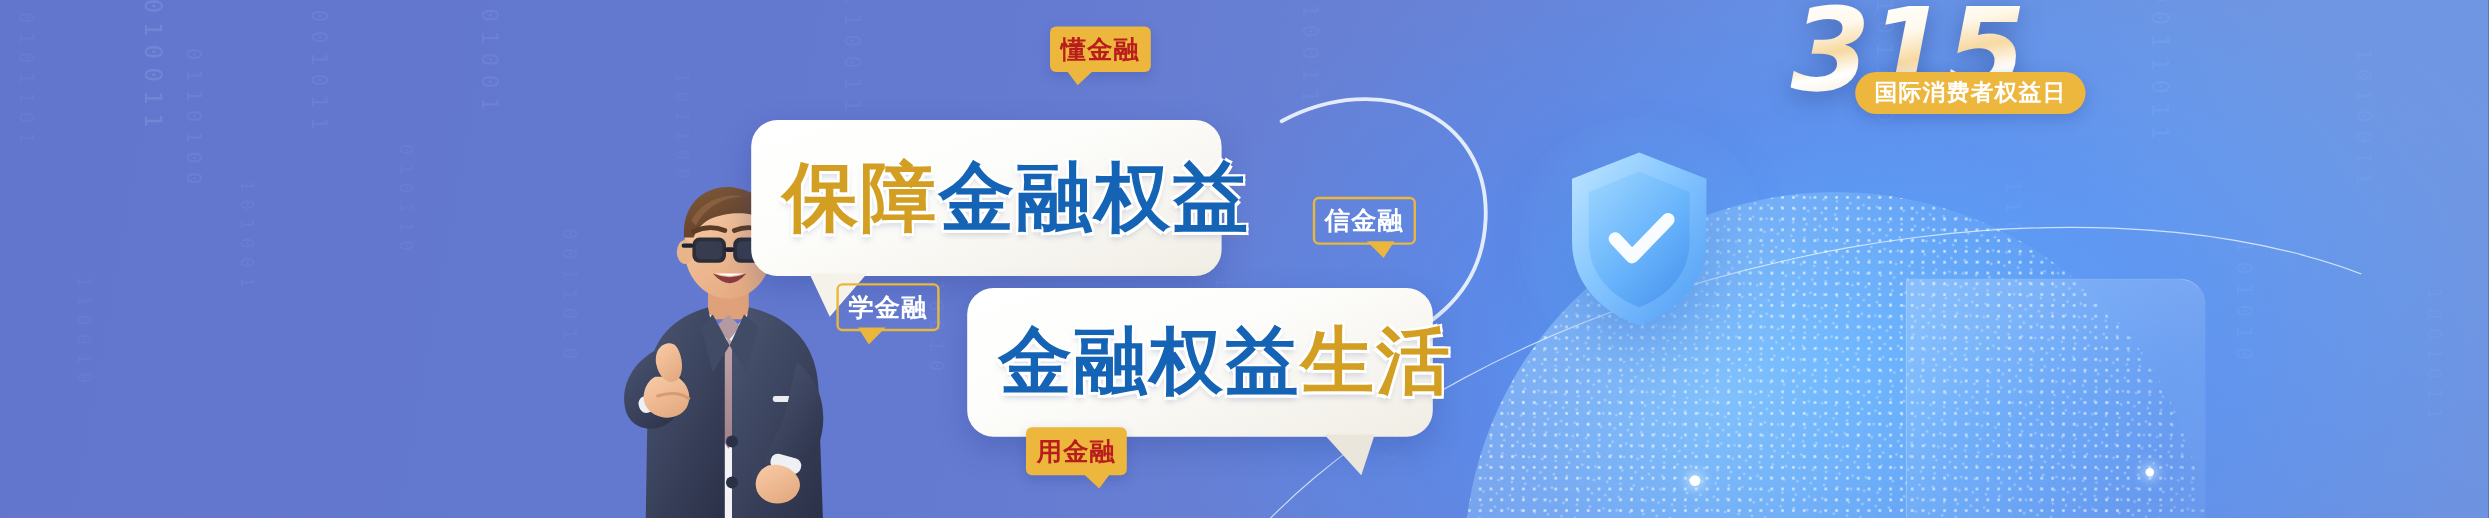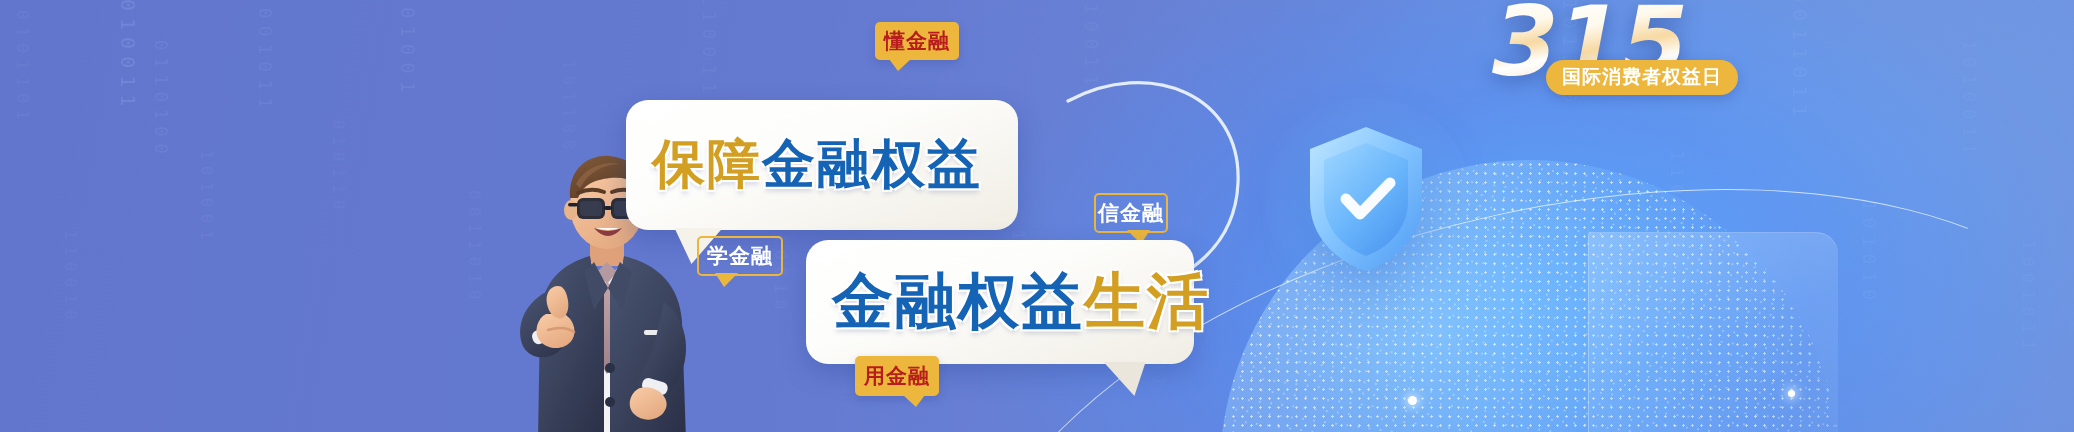--- a/index.html
+++ b/index.html
@@ -90,21 +90,21 @@
     display:flex;align-items:center;height:100%;
     padding:0 26px;
     font-family:"DejaVu Sans","Liberation Sans",sans-serif;
     font-weight:bold;
     letter-spacing:2px;
     white-space:nowrap;
   }
   .t-gold{color:#d39f23;}
   .t-blue{color:#1463b4;}
   .title-1{left:626px;top:100px;width:392px;height:130px;}
-  .title-1 .title-text{font-size:53px;
+  .title-1 .title-text{font-size:63px;
     text-shadow:2px 2px 0 #fff,-2px 2px 0 #fff,2px -2px 0 #fff,-2px -2px 0 #fff,0 4px 5px rgba(120,130,170,0.35);}
   .title-1 .tail{left:46px;bottom:-34px;
     border-left:22px solid transparent;border-right:26px solid transparent;border-top:36px solid #f5f2ea;
     transform:skewX(-8deg);}
   .title-2{left:806px;top:240px;width:388px;height:124px;}
   .title-2 .title-text{font-size:61px;
     text-shadow:2px 2px 0 #fff,-2px 2px 0 #fff,2px -2px 0 #fff,-2px -2px 0 #fff,0 4px 5px rgba(120,130,170,0.35);}
   .title-2 .tail{right:46px;bottom:-32px;
     border-left:26px solid transparent;border-right:16px solid transparent;border-top:34px solid #eae6dc;
     transform:skewX(8deg);}
@@ -120,21 +120,21 @@
     border-radius:5px;
     white-space:nowrap;
   }
   .tag-filled{background:#ecb73c;color:#b91c1c;box-shadow:0 4px 10px rgba(40,60,140,0.22);}
   .tag-outline{background:transparent;color:#ffffff;border:2px solid #eab63c;}
   .tag-tail{position:absolute;width:0;height:0;}
   .tag-1{left:875px;top:22px;width:84px;height:38px;}
   .tag-1 .tag-tail{left:14px;bottom:-11px;border-left:9px solid transparent;border-right:13px solid transparent;border-top:12px solid #ecb73c;}
   .tag-2{left:697px;top:236px;width:86px;height:40px;}
   .tag-2 .tag-tail{left:16px;bottom:-13px;border-left:9px solid transparent;border-right:14px solid transparent;border-top:14px solid #eab63c;}
-  .tag-3{left:1094px;top:193px;width:74px;height:40px;align-items:center;}
+  .tag-3{left:1094px;top:164px;width:86px;height:40px;align-items:center;}
   .tag-3 .tag-tail{right:16px;bottom:-13px;border-left:14px solid transparent;border-right:9px solid transparent;border-top:14px solid #eab63c;}
   .tag-4{left:855px;top:356px;width:84px;height:40px;}
   .tag-4 .tag-tail{right:14px;bottom:-11px;border-left:13px solid transparent;border-right:9px solid transparent;border-top:12px solid #ecb73c;}
 
   
   .logo-315{position:absolute;left:1492px;top:-6px;width:240px;height:110px;}
   .num-315{
     font-family:"DejaVu Sans","Liberation Sans",sans-serif;
     font-weight:bold;font-style:italic;
     font-size:96px;line-height:1;

